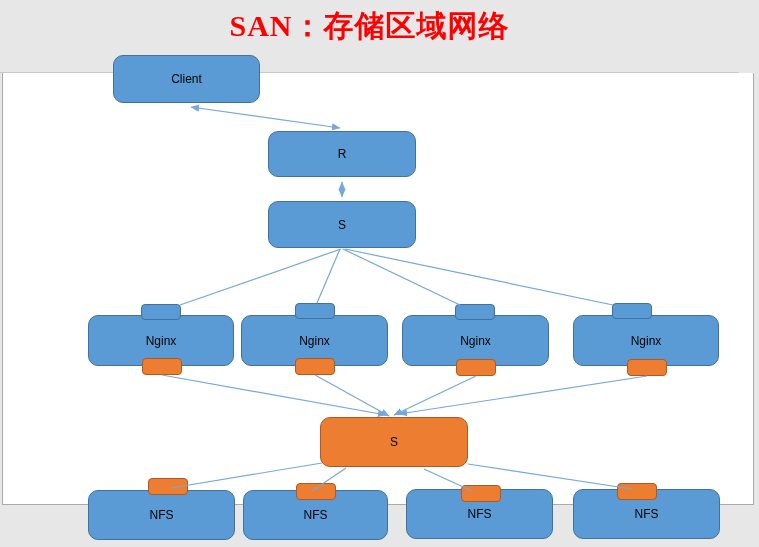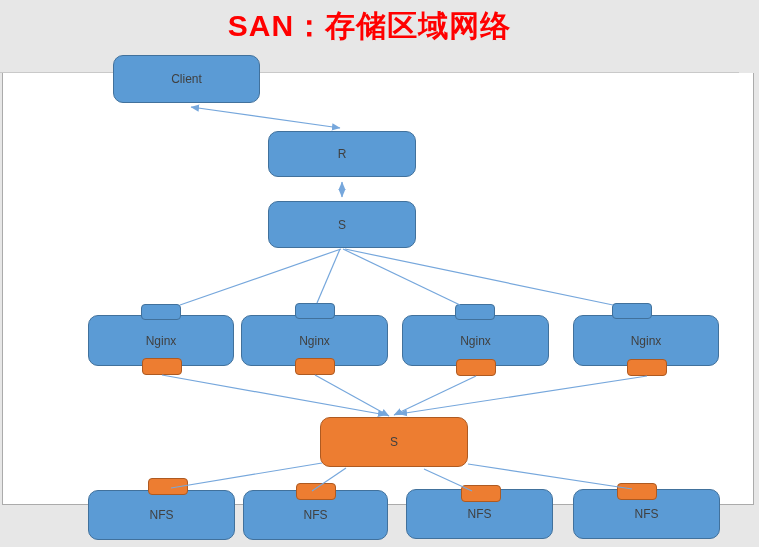--- a/index.html
+++ b/index.html
@@ -7,29 +7,29 @@
     --node-orange:#ED7D31; --node-orange-border:#AE5A21;
     --connector:#76A7DC; --title-red:#FF0000;
     --band-gray:#E7E7E7; --panel-white:#FFFFFF; --panel-border:#ABABAB;
   }
   *{box-sizing:border-box;margin:0;padding:0}
   html,body{width:759px;height:547px;overflow:hidden;
     font-family:"Liberation Sans","DejaVu Sans",sans-serif;}
   body{position:relative;background:var(--band-gray);}
   .band-top{position:absolute;left:0;top:0;width:739px;height:73px;
     background:var(--band-gray);border-bottom:1px solid #c9c9c9;z-index:1;
-    display:flex;align-items:flex-start;justify-content:center;}
+    display:flex;align-items:flex-start;justify-content:center;font-family:Liberation Serif, serif;}
   .title{color:var(--title-red);font-size:30px;font-weight:600;margin-top:6px;
     letter-spacing:1px;}
   .panel{position:absolute;left:2px;top:73px;width:752px;height:432px;
     background:var(--panel-white);border:1px solid var(--panel-border);
     border-top:none;z-index:1;}
   .node{position:absolute;z-index:2;border-radius:10px;
     display:flex;align-items:center;justify-content:center;
-    color:#404040;font-size:12px;}
+    color:#000000;font-size:12px;}
   .node.blue{background:var(--node-blue);border:1.5px solid var(--node-blue-border);}
   .node.orange{background:var(--node-orange);border:1.5px solid var(--node-orange-border);}
   .tab{position:absolute;z-index:3;width:40px;border-radius:4px;}
   .tab.blue{height:16px;background:var(--node-blue);border:1.5px solid var(--node-blue-border);}
   .tab.orange{height:17px;background:var(--node-orange);border:1.5px solid var(--node-orange-border);}
   svg.edges{position:absolute;left:0;top:0;width:759px;height:547px;z-index:4;
     pointer-events:none;}
   svg.edges line{stroke:var(--connector);stroke-width:1.2;}
 </style>
 </head>

